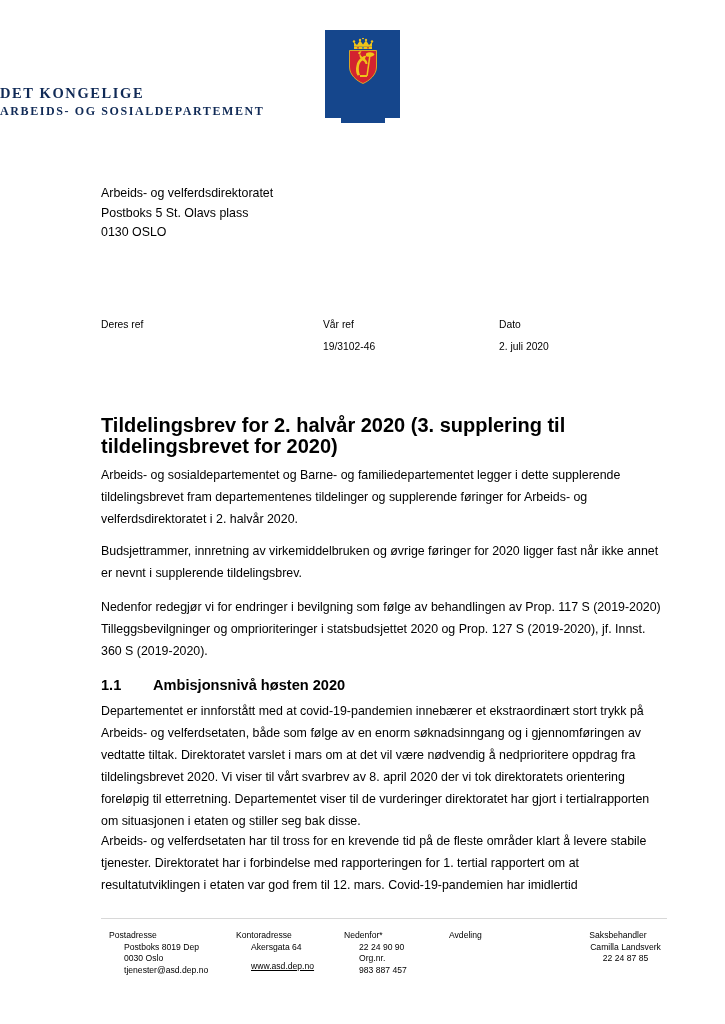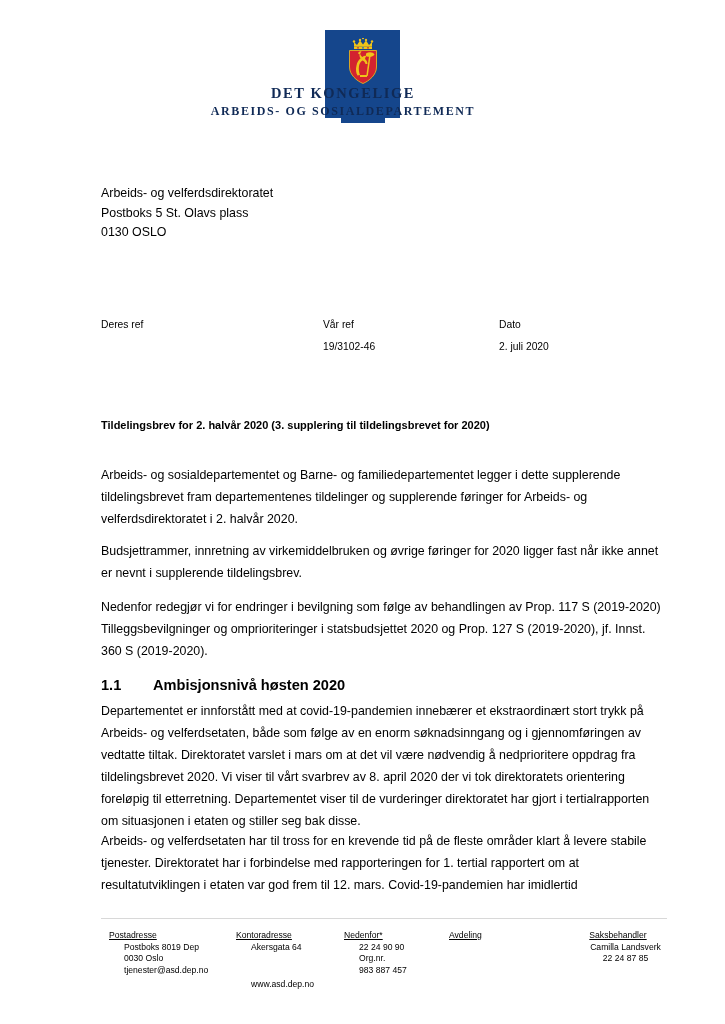--- a/index.html
+++ b/index.html
@@ -51,21 +51,20 @@
     left: 347px;
     top: 16px;
     width: 32px;
     height: 46px;
   }
   .dept-text {
     position: absolute;
     left: 0;
     top: 62px;
     width: 686px;
-    text-align: center;
     font-family: "Liberation Serif", serif;
     color: #102a56;
     font-weight: bold;
     letter-spacing: 1.6px;
   }
   .dept-line1 {
     font-size: 14.5px;
     line-height: 18px;
     display: block;
   }
@@ -112,21 +111,21 @@
   .refs .col.c3 { left: 398px; }
   .refs .lbl { display: block; line-height: 15px; }
   .refs .val { display: block; line-height: 15px; margin-top: 7px; }
 
   
   .doc-title {
     position: absolute;
     top: 415px;
     left: 0;
     width: 540px;
-    font-size: 11px;
+    font-size: 20px;
     font-weight: bold;
     line-height: 21px;
   }
 
   .para {
     position: absolute;
     left: 0;
     width: 560px;
     font-size: 12.4px;
     line-height: 22px;
@@ -173,23 +172,23 @@
   }
   .footer .fcol {
     position: absolute;
     top: 0;
   }
   .footer .fcol.f1 { left: 0; width: 130px; }
   .footer .fcol.f2 { left: 127px; width: 105px; }
   .footer .fcol.f3 { left: 235px; width: 95px; }
   .footer .fcol.f4 { left: 340px; width: 105px; }
   .footer .fcol.f5 { left: 449px; width: 120px; text-align: center; }
-  .footer .fhead { display: block; text-decoration: underline; }
+  .footer .fhead { display: block; }
   .footer .frow { display: block; padding-left: 15px; }
-  .footer .frow.gap { margin-top: 26px; }
+  .footer .frow.gap { margin-top: 8px; text-decoration: underline; }
 </style>
 </head>
 <body>
 
 <div class="page">
 
   <div class="letterhead">
     <div class="crest-banner"></div>
     <div class="crest-banner-foot"></div>
 

